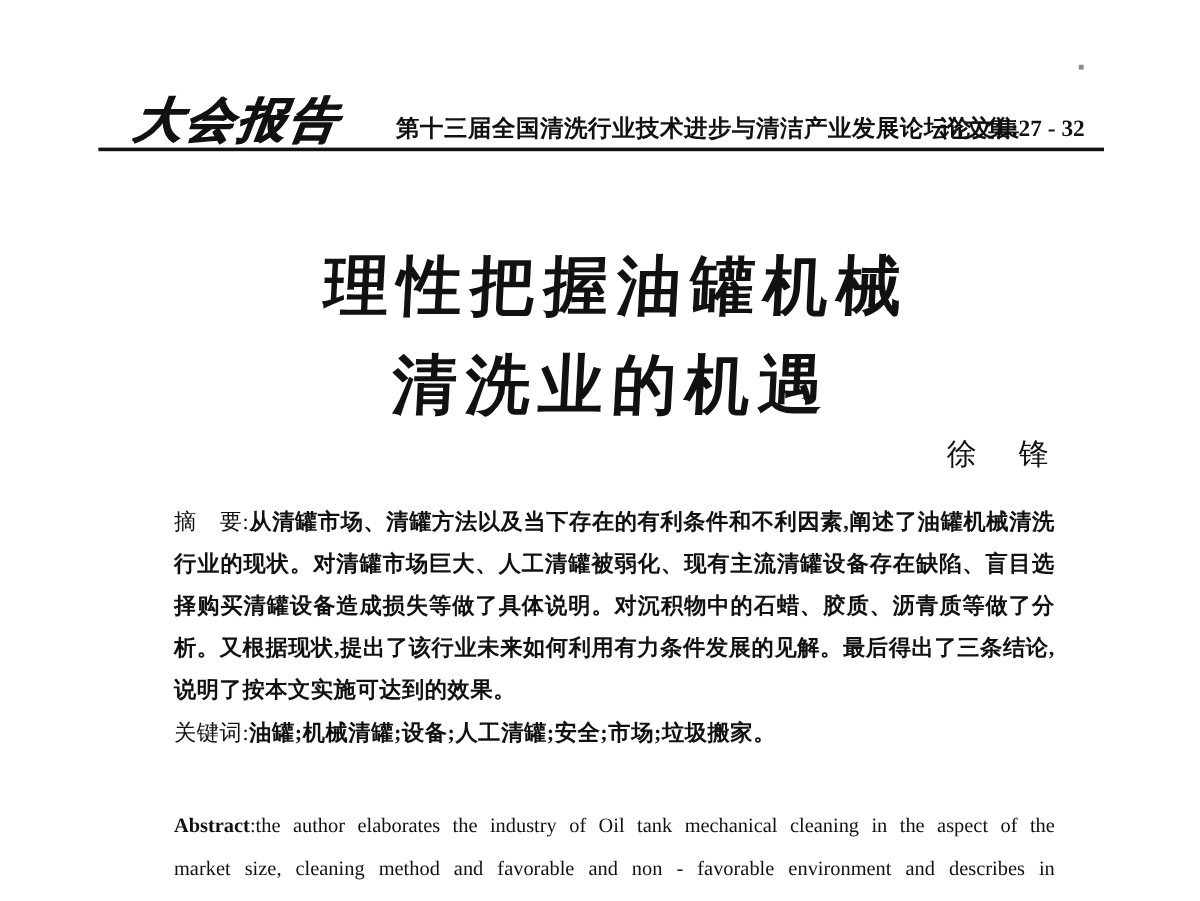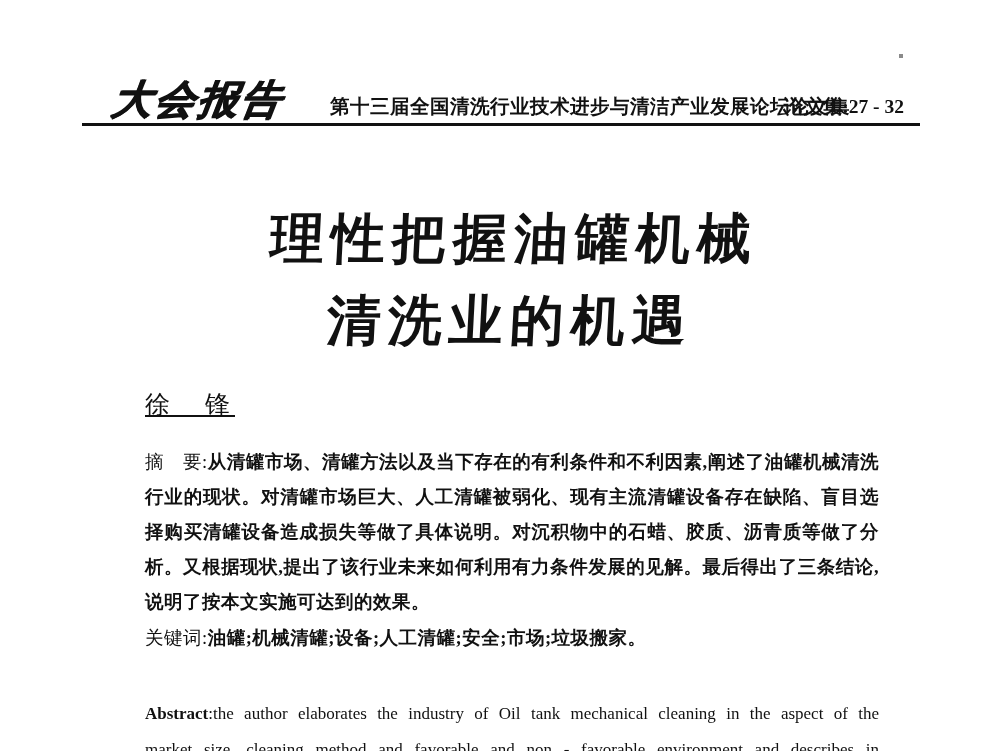--- a/index.html
+++ b/index.html
@@ -79,26 +79,24 @@
     text-align: center;
     font-weight: bold;
     font-size: 54px;
     line-height: 82px;
     letter-spacing: 7px;
     transform: skewX(-3deg);
   }
   .paper-title .t-line { white-space: nowrap; }
 
   .author {
-    margin-top: 26px;
-    text-align: left;
+    text-align: right;
     font-size: 25px;
     letter-spacing: 5px;
     white-space: nowrap;
-    text-decoration: underline;
   }
 
   .cn-abstract {
     margin: 24px 0 0 0;
     font-size: 18.5px;
     line-height: 35px;
     font-weight: bold;
     text-align: justify;
     letter-spacing: 0.5px;
   }

